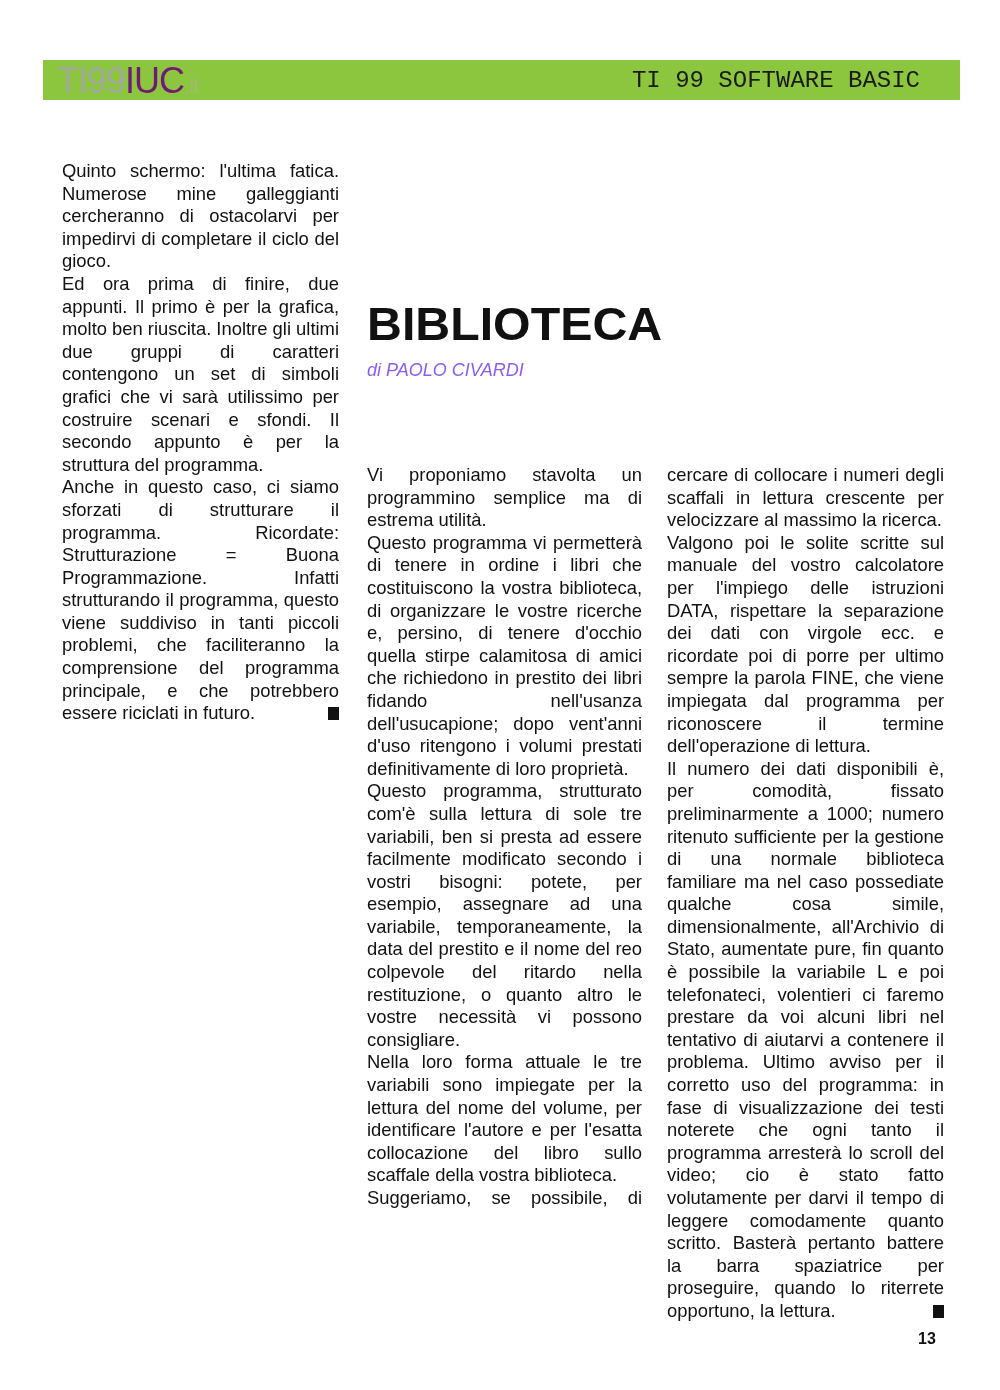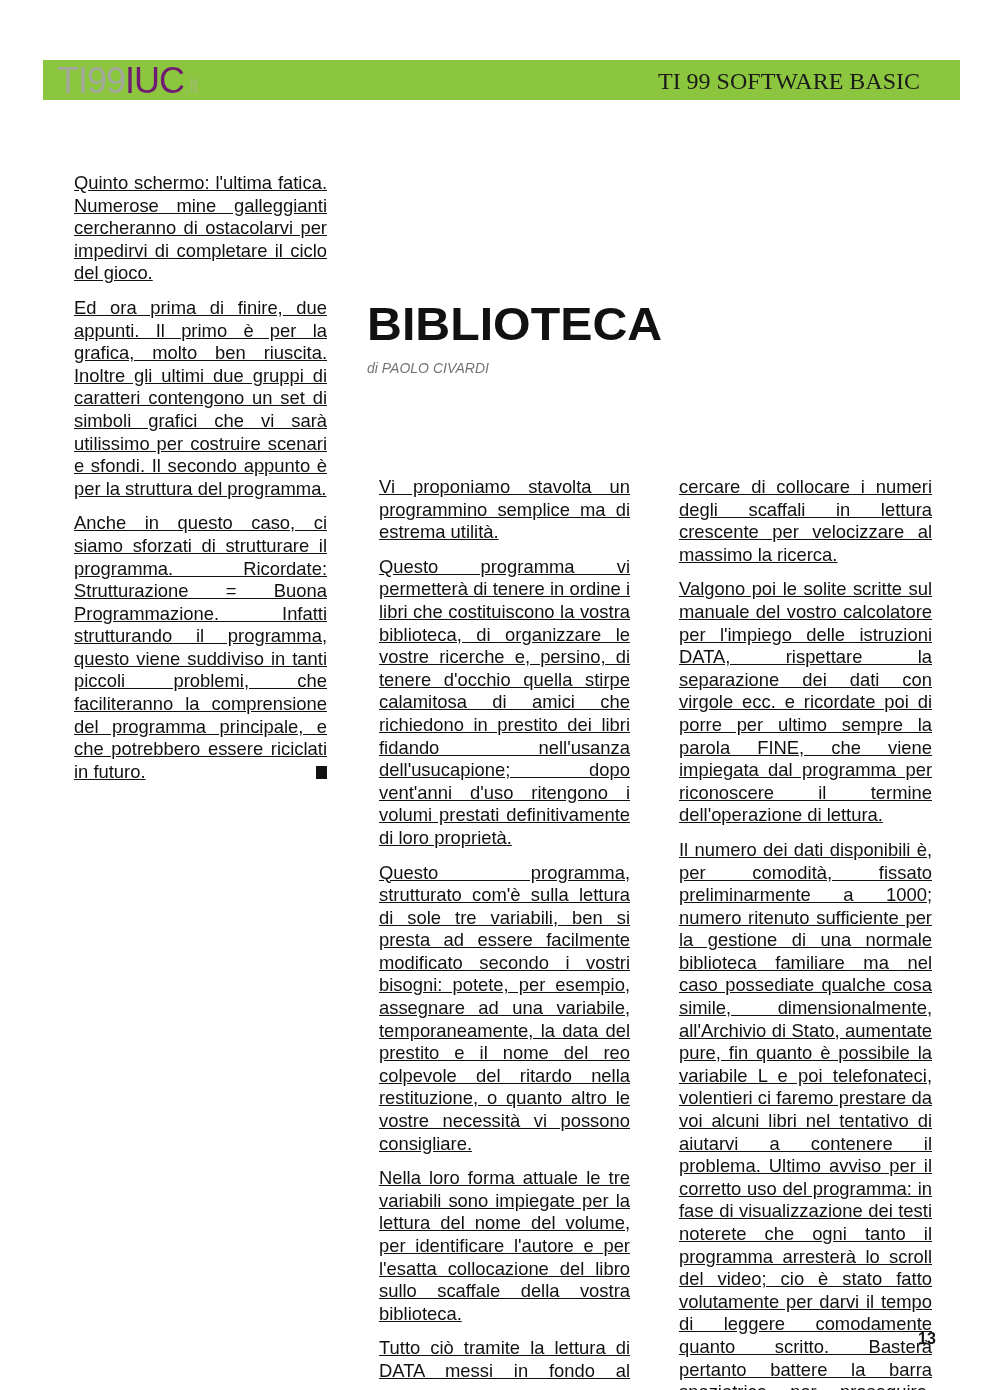--- a/index.html
+++ b/index.html
@@ -11,49 +11,49 @@
   }
   .logo {
     position: absolute; left: 14px; top: 0px; height: 40px; line-height: 42px;
     font-family: "Liberation Sans", sans-serif; font-size: 36px; letter-spacing: -1px;
   }
   .logo .ti { color: #a3a89c; }
   .logo .iuc { color: #701a75; font-weight: normal; }
   .logo .it { color: #9ebc6e; font-size: 22px; margin-top: 16px; }
   .section-label {
     position: absolute; right: 40px; top: 0; height: 32px; line-height: 42px;
-    font-family: Liberation Serif, serif; font-size: 24px; color: #1a1a1a;
+    font-family: Liberation Mono, monospace; font-size: 24px; color: #1a1a1a;
   }
 
   .col {
     position: absolute;
     font-family: "Liberation Sans", sans-serif;
     font-size: 18.4px; line-height: 22.6px;
     text-align: justify; hyphens: manual;
   }
-  .col p { margin: 12px; text-decoration: underline; }
+  .col p { margin: 0; }
   .col-left { left: 62px; top: 160px; width: 277px; }
   .col-mid { left: 367px; top: 464px; width: 275px; }
   .col-right { left: 667px; top: 464px; width: 277px; }
 
   .end-mark {
     display: inline-block; width: 11px; height: 13px; background: #111;
     vertical-align: -1px; float: right; margin-top: 5px;
   }
 
   .title {
     position: absolute; left: 367px; top: 296px;
     font-family: "Liberation Sans", sans-serif; font-weight: bold;
     font-size: 46px; letter-spacing: 0px; line-height: 56px; color: #111;
     transform: scaleX(1.05); transform-origin: left;
   }
   .byline {
     position: absolute; left: 367px; top: 360px;
     font-family: "Liberation Sans", sans-serif; font-style: italic;
-    font-size: 14px; color: #737373;
+    font-size: 18px; color: #8b5cf6;
   }
   .page-number {
     position: absolute; left: 918px; top: 1330px;
     font-family: "Liberation Sans", sans-serif; font-weight: bold; font-size: 16px; color: #111;
   }
 </style>
 </head>
 <body>
 
 <div class="header-band">
@@ -70,21 +70,20 @@
 </div>
 
 <div class="title">BIBLIOTECA</div>
 <div class="byline">di PAOLO CIVARDI</div>
 
 <div class="col col-mid">
   <p>Vi proponiamo stavolta un programmino semplice ma di estrema utilità.</p>
   <p>Questo programma vi permetterà di tenere in ordine i libri che costituiscono la vostra biblioteca, di organizzare le vostre ricerche e, persino, di tenere d'occhio quella stirpe calamitosa di amici che richiedono in prestito dei libri fidando nell'usanza dell'usucapione; dopo vent'anni d'uso ritengono i volumi prestati definitivamente di loro proprietà.</p>
   <p>Questo programma, strutturato com'è sulla lettura di sole tre variabili, ben si presta ad essere facilmente modificato secondo i vostri bisogni: potete, per esempio, assegnare ad una variabile, temporaneamente, la data del prestito e il nome del reo colpevole del ritardo nella restituzione, o quanto altro le vostre necessità vi possono consigliare.</p>
   <p>Nella loro forma attuale le tre variabili sono impiegate per la lettura del nome del volume, per identificare l'autore e per l'esatta collocazione del libro sullo scaffale della vostra biblioteca.</p>
-  <p>Tutto ciò tramite la lettura di DATA messi in fondo al programma.</p>
   <p style="text-align: justify; text-align-last: justify;">Suggeriamo, se possibile, di</p>
 </div>
 
 <div class="col col-right">
   <p>cercare di collocare i numeri degli scaffali in lettura crescente per velocizzare al massimo la ricerca.</p>
   <p>Valgono poi le solite scritte sul manuale del vostro calcolatore per l'impiego delle istruzioni DATA, rispettare la separazione dei dati con virgole ecc. e ricordate poi di porre per ultimo sempre la parola FINE, che viene impiegata dal programma per riconoscere il termine dell'operazione di lettura.</p>
   <p><span>Il numero dei dati disponibili è, per comodità, fissato preliminarmente a 1000; numero ritenuto sufficiente per la gestione di una normale biblioteca familiare ma nel caso possediate qualche cosa simile, dimensionalmente, all'Archivio di Stato, aumentate pure, fin quanto è possibile la variabile L e poi telefonateci, volentieri ci faremo prestare da voi alcuni libri nel tentativo di aiutarvi a contenere il problema. Ultimo avviso per il corretto uso del programma: in fase di visualizzazione dei testi noterete che ogni tanto il programma arresterà lo scroll del video; cio è stato fatto volutamente per darvi il tempo di leggere comodamente quanto scritto. Basterà pertanto battere la barra spaziatrice per proseguire, quando lo riterrete opportuno, la lettura.</span><span class="end-mark"></span></p>
 </div>
 
 <div class="page-number">13</div>

